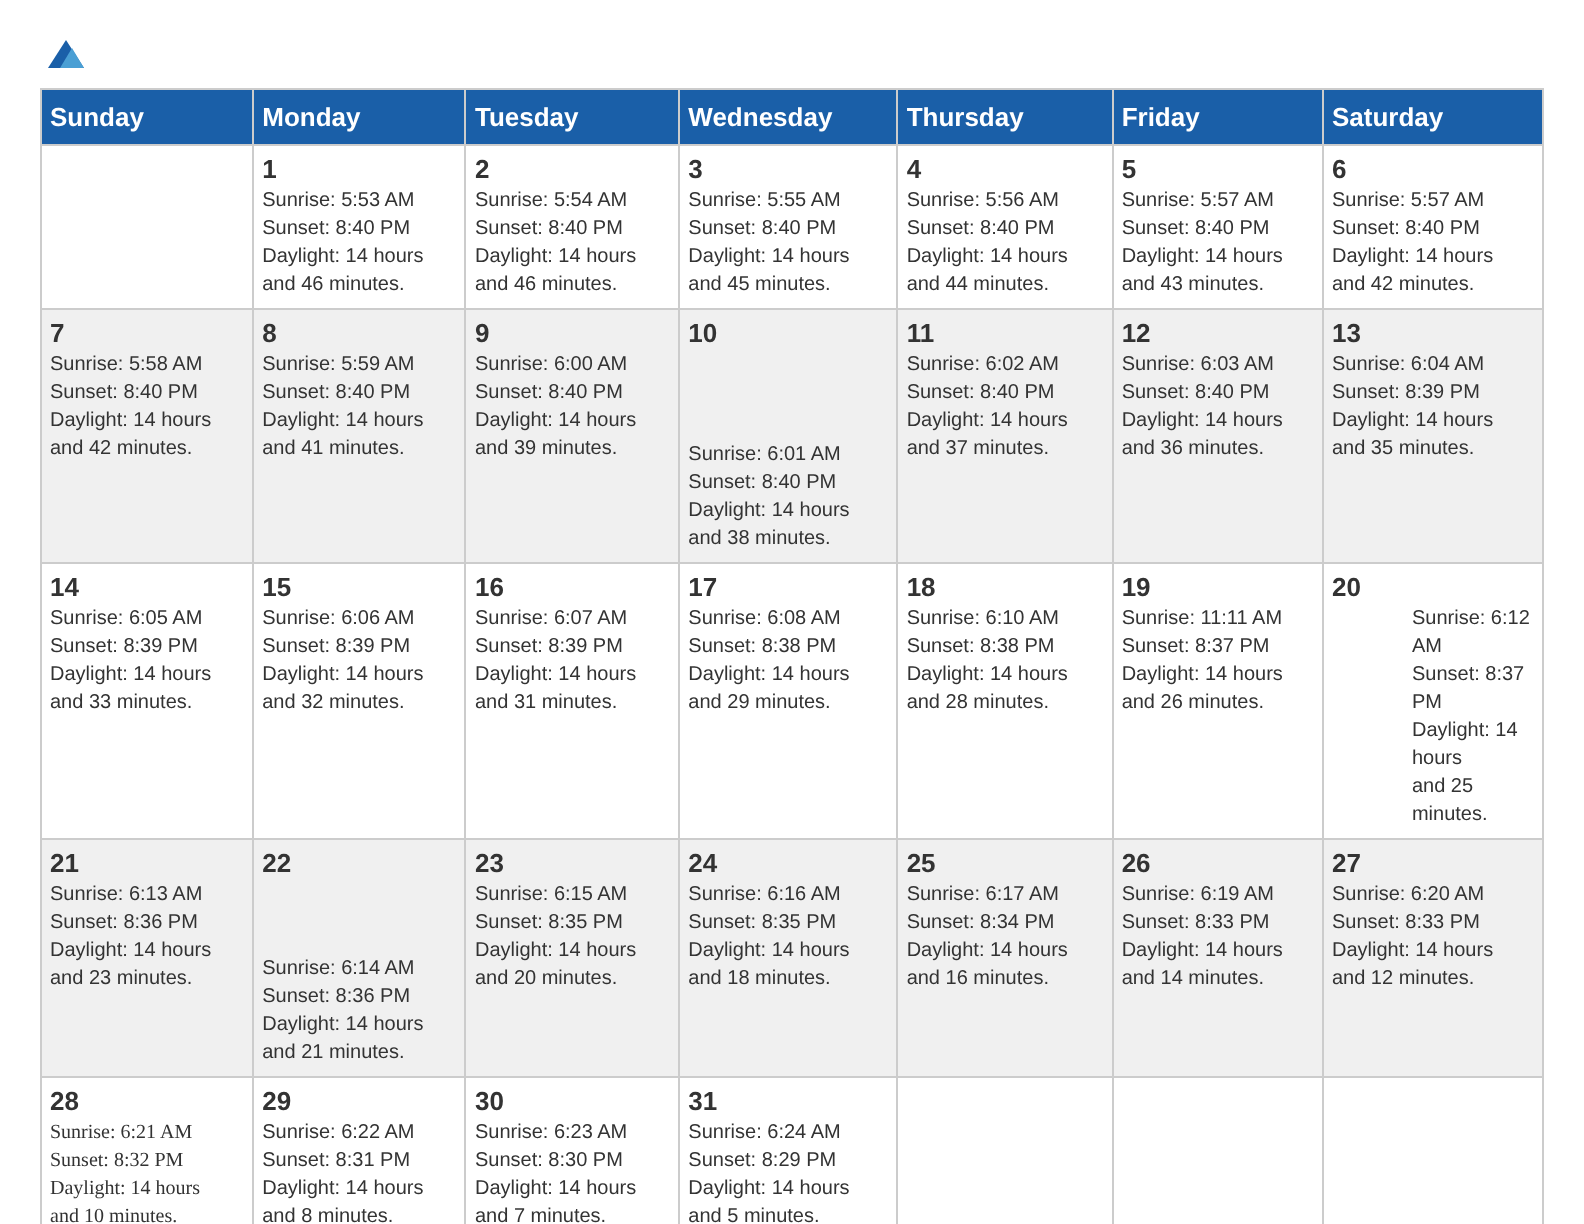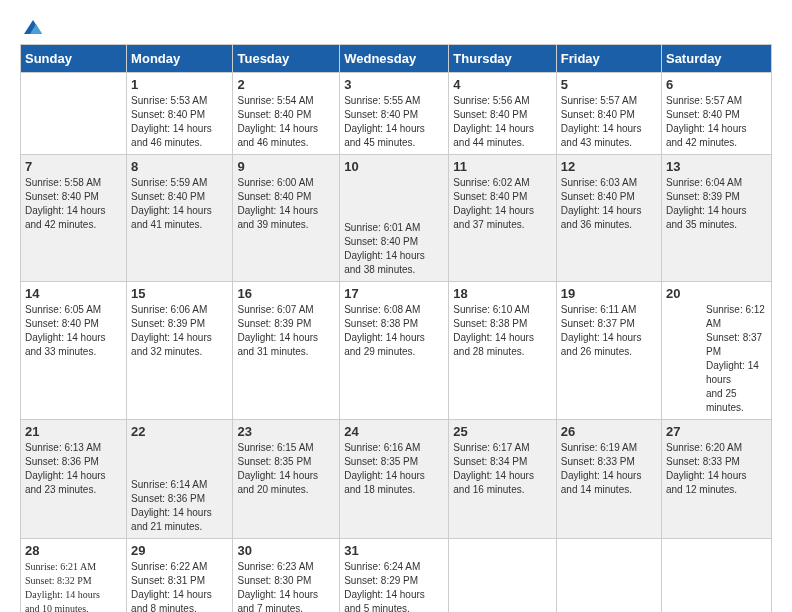--- a/index.html
+++ b/index.html
@@ -221,21 +221,21 @@
           <div class="day-info" style="white-space: pre-line;">Sunrise: 6:04 AM
 Sunset: 8:39 PM
 Daylight: 14 hours
 and 35 minutes.</div>
         </td>
       </tr>
       <tr>
         <td>
           <span class="day-number">14</span>
           <div class="day-info" style="white-space: pre-line;">Sunrise: 6:05 AM
-Sunset: 8:40 PM
+Sunset: 8:39 PM
 Daylight: 14 hours
 and 33 minutes.</div>
         </td>
         <td>
           <span class="day-number">15</span>
           <div class="day-info" style="white-space: pre-line;">Sunrise: 6:06 AM
 Sunset: 8:39 PM
 Daylight: 14 hours
 and 32 minutes.</div>
         </td>
@@ -255,21 +255,21 @@
         </td>
         <td>
           <span class="day-number">18</span>
           <div class="day-info" style="white-space: pre-line;">Sunrise: 6:10 AM
 Sunset: 8:38 PM
 Daylight: 14 hours
 and 28 minutes.</div>
         </td>
         <td>
           <span class="day-number">19</span>
-          <div class="day-info" style="white-space: pre-line;">Sunrise: 6:11 AM
+          <div class="day-info" style="white-space: pre-line;">Sunrise: 11:11 AM
 Sunset: 8:37 PM
 Daylight: 14 hours
 and 26 minutes.</div>
         </td>
         <td>
           <span class="day-number">20</span>
           <div class="day-info" style="white-space: pre-line; margin-left: 40px;">Sunrise: 6:12 AM
 Sunset: 8:37 PM
 Daylight: 14 hours
 and 25 minutes.</div>

